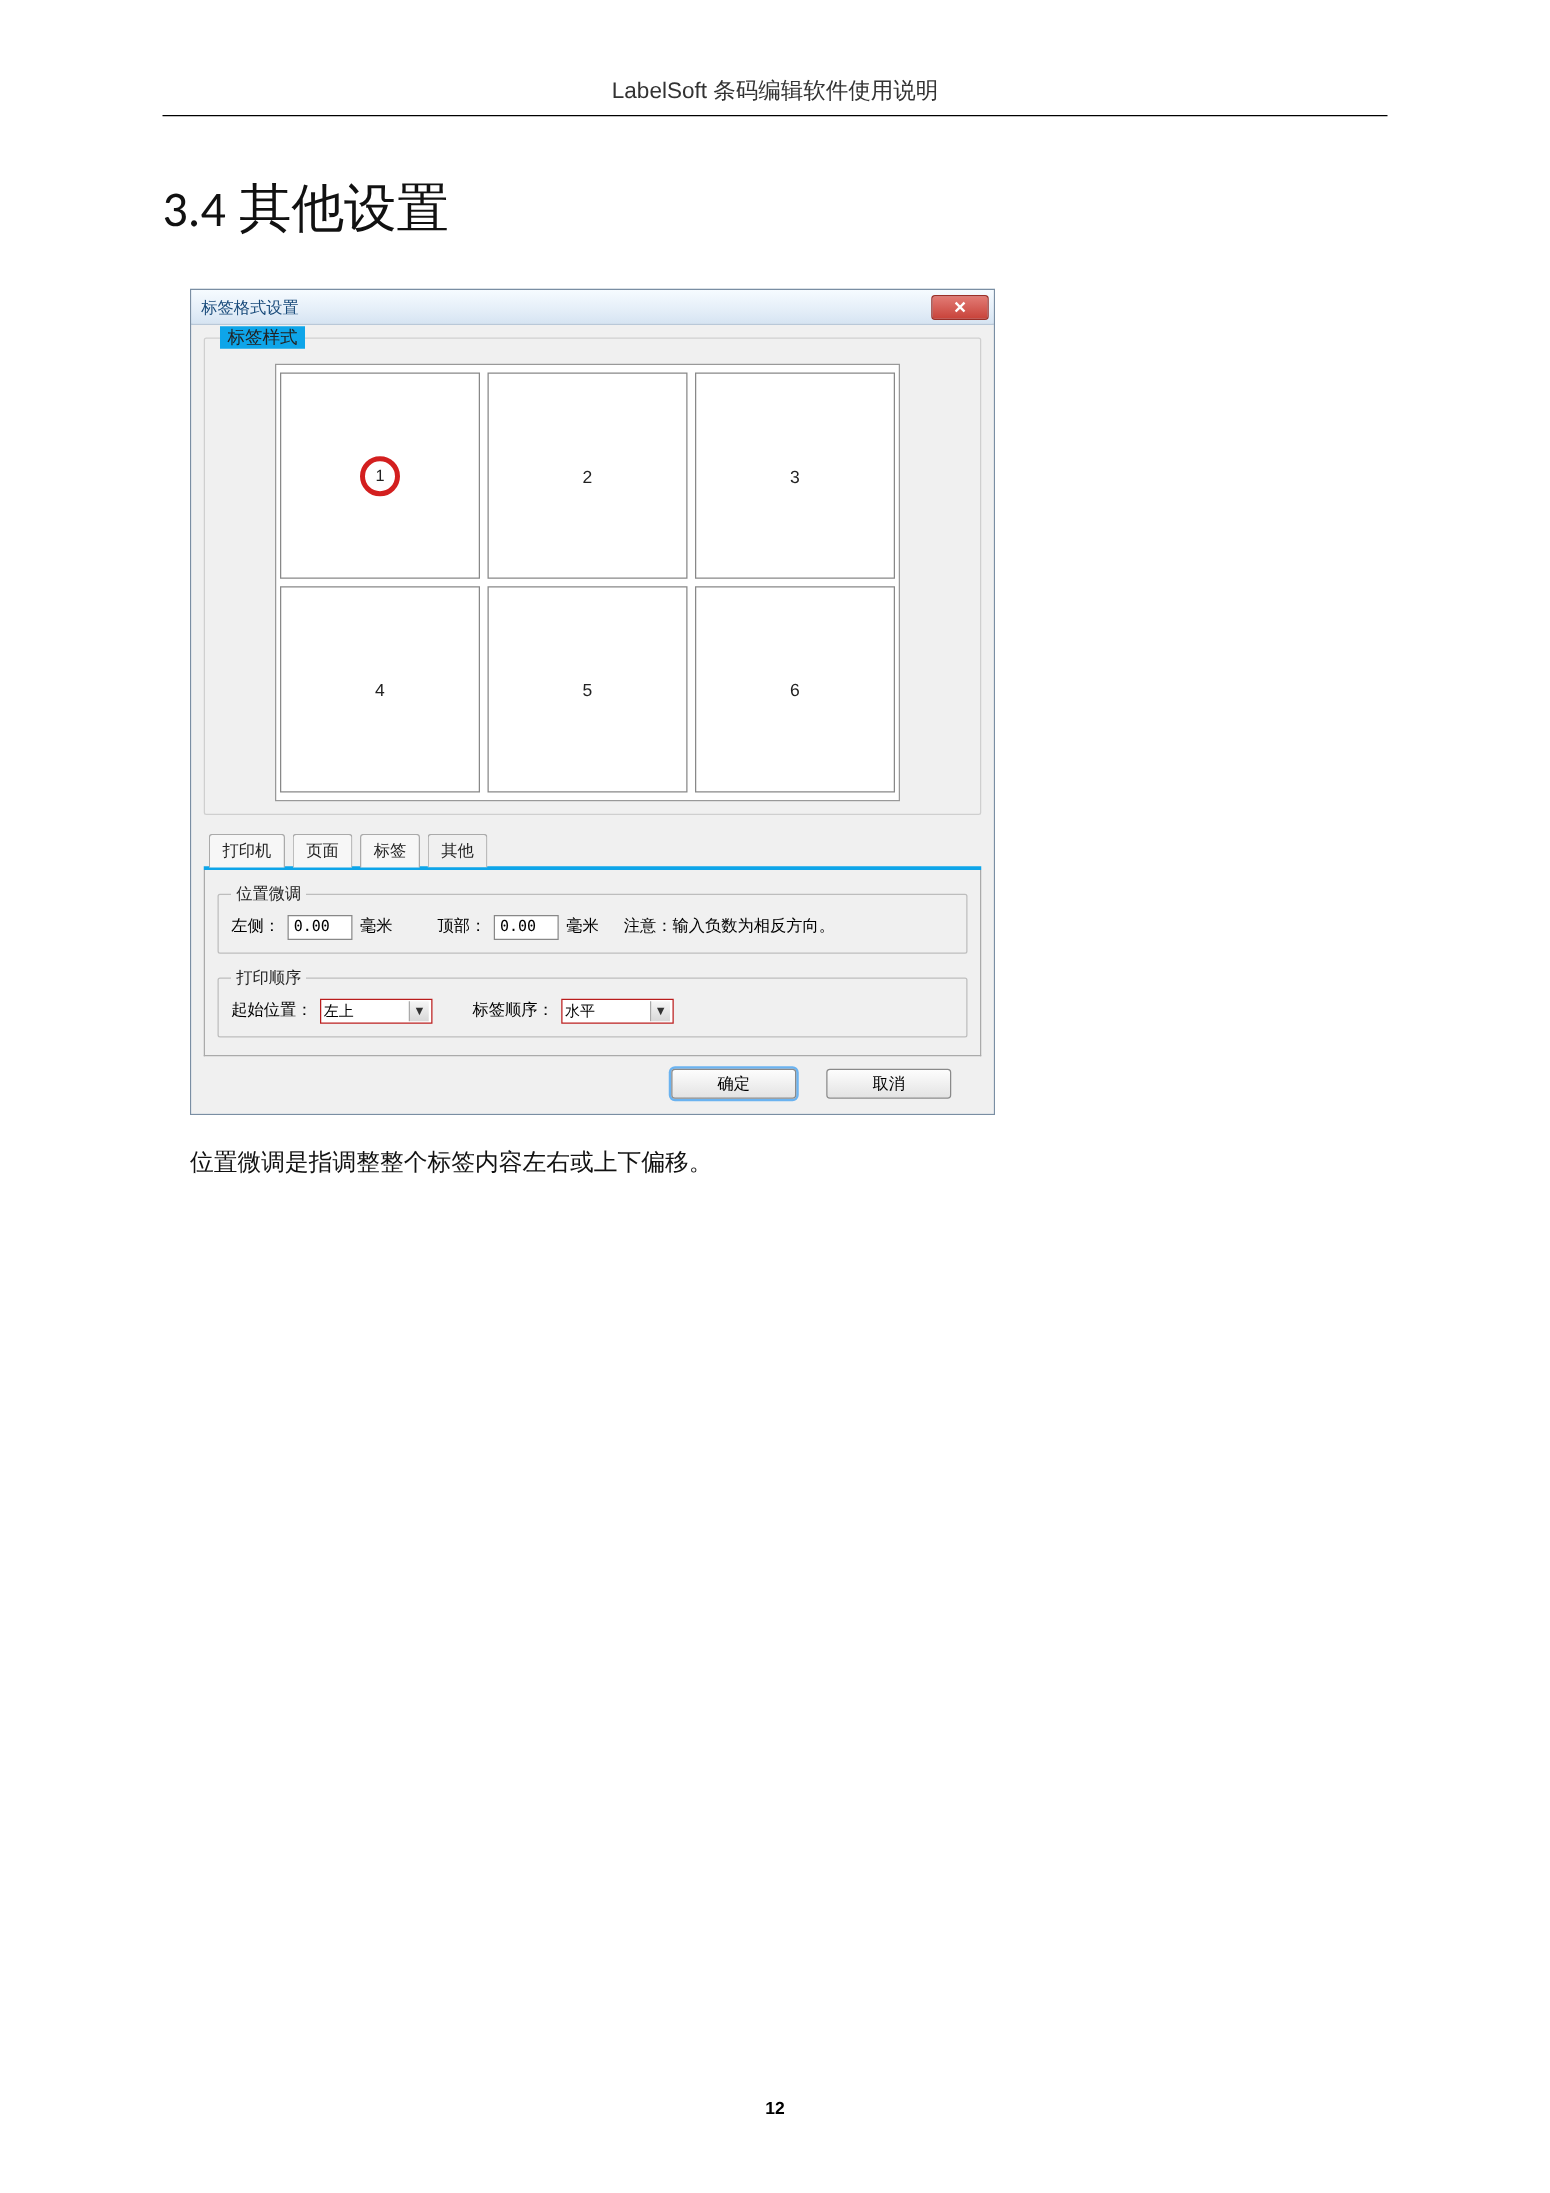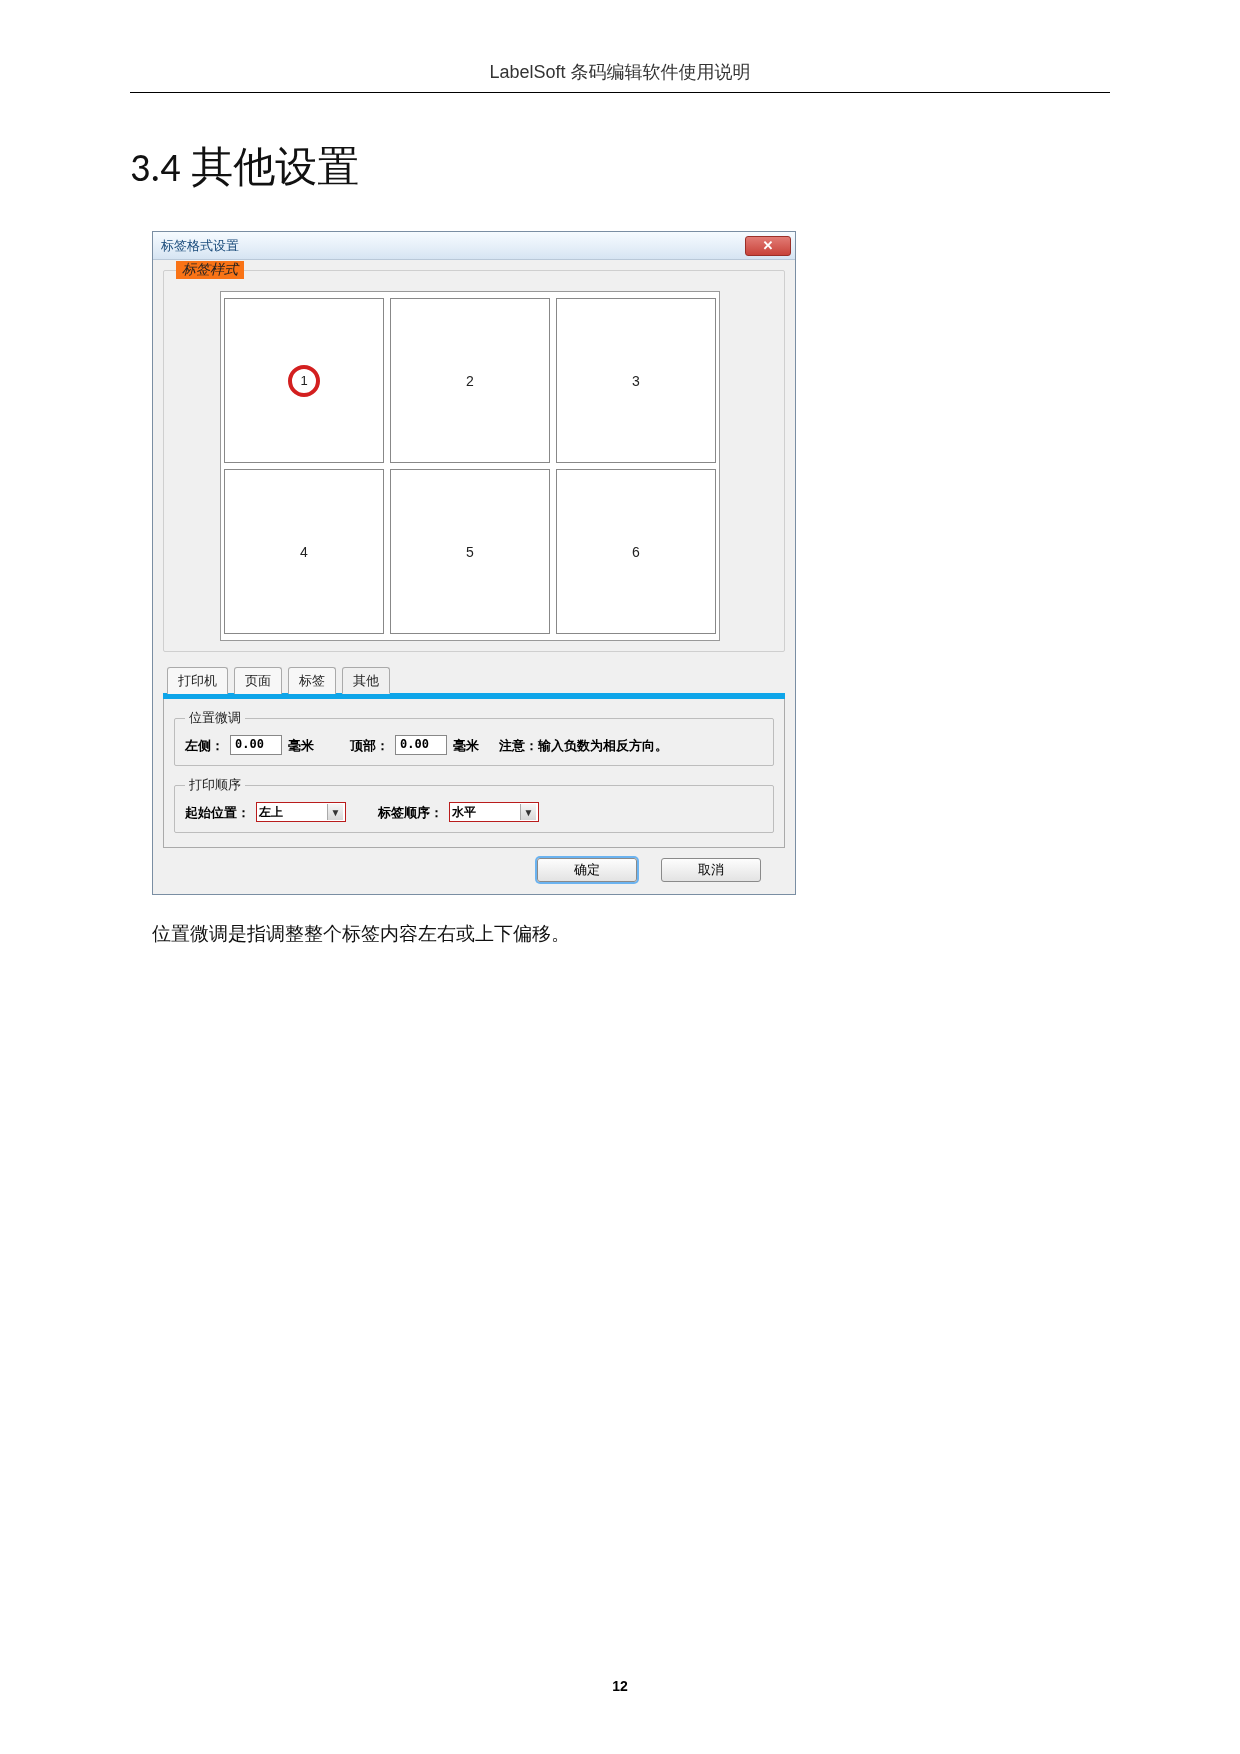--- a/index.html
+++ b/index.html
@@ -75,25 +75,24 @@
     border: 1px solid #cfcfcf;
     border-radius: 2px;
     padding: 10px 8px 10px 8px;
     margin-bottom: 14px;
     position: relative;
     background: #f0f0f0;
   }
   .preview-legend {
     position: absolute;
     top: -10px; left: 12px;
-    background: #f97316;
+    background: #0ea5e9;
     padding: 0 6px;
     font-size: 14px;
     color: #222;
-    font-style: italic;
   }
   .preview-inner {
     margin: 10px 0 0 48px;
     width: 500px;
     background: #fff;
     border: 1px solid #999;
     padding: 6px 0 6px 0;
   }
   .preview-grid {
     display: grid;
@@ -119,21 +118,21 @@
     border-radius: 50%;
     background: #fff;
     display: flex; align-items: center; justify-content: center;
     font-size: 13px;
   }
 
   
   .tabs {
     display: flex;
     gap: 6px;
-    border-bottom: 6px solid #0ea5e9;
+    border-bottom: 3px solid #0ea5e9;
     padding: 0 4px;
     font-family: Liberation Serif, serif;
   }
   .tab {
     border: 1px solid #aaa;
     border-bottom: none;
     background: #f7f7f7;
     padding: 4px 10px 3px 10px;
     font-size: 13px;
     color: #222;
@@ -157,21 +156,21 @@
     border: 1px solid #bdbdbd;
     border-radius: 2px;
     margin: 0 0 10px 0;
     padding: 8px 22px 10px 10px;
     font-size: 13px;
   }
   fieldset.fs legend {
     padding: 0 4px;
     color: #222;
   }
-  .row { display: flex; align-items: flex-end; flex-wrap: wrap; gap: 22px 6px; font-weight: bold; }
+  .row { display: flex; align-items: flex-start; flex-wrap: wrap; gap: 22px 6px; }
   .txt {
     width: 52px; height: 20px;
     border: 1px solid #888;
     background: #fff;
     font-size: 12px;
     padding: 1px 4px;
     font-family: monospace;
   }
   .sel {
     width: 90px; height: 20px;

